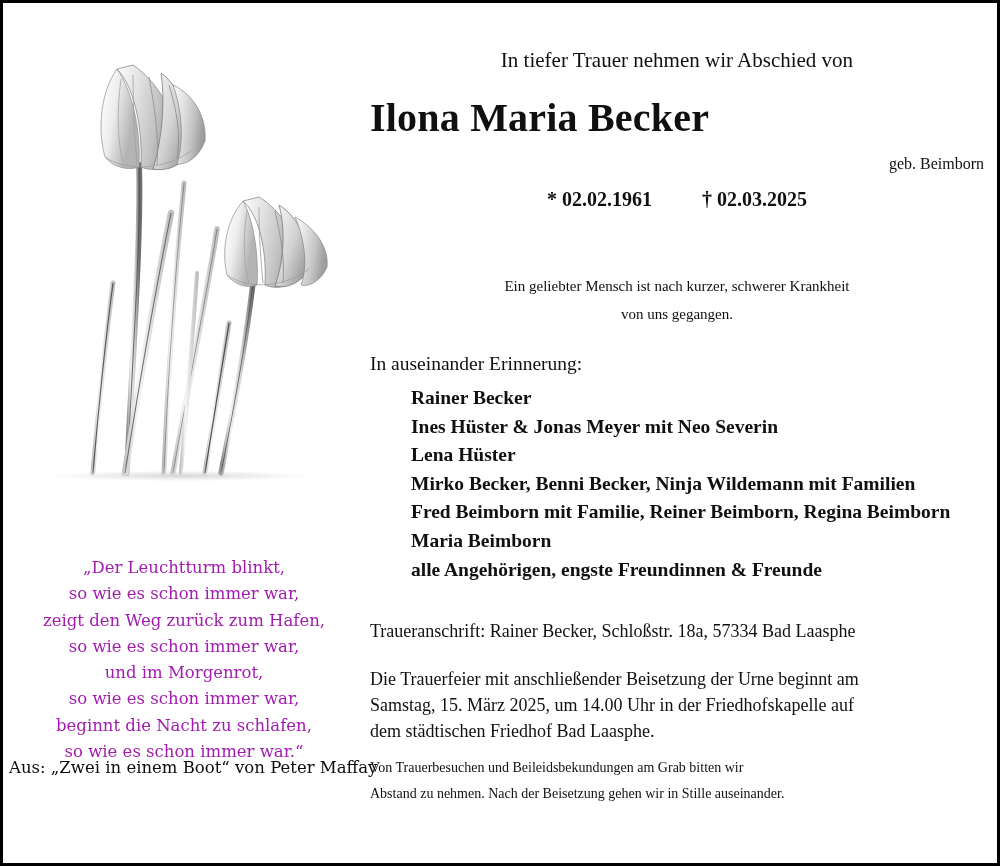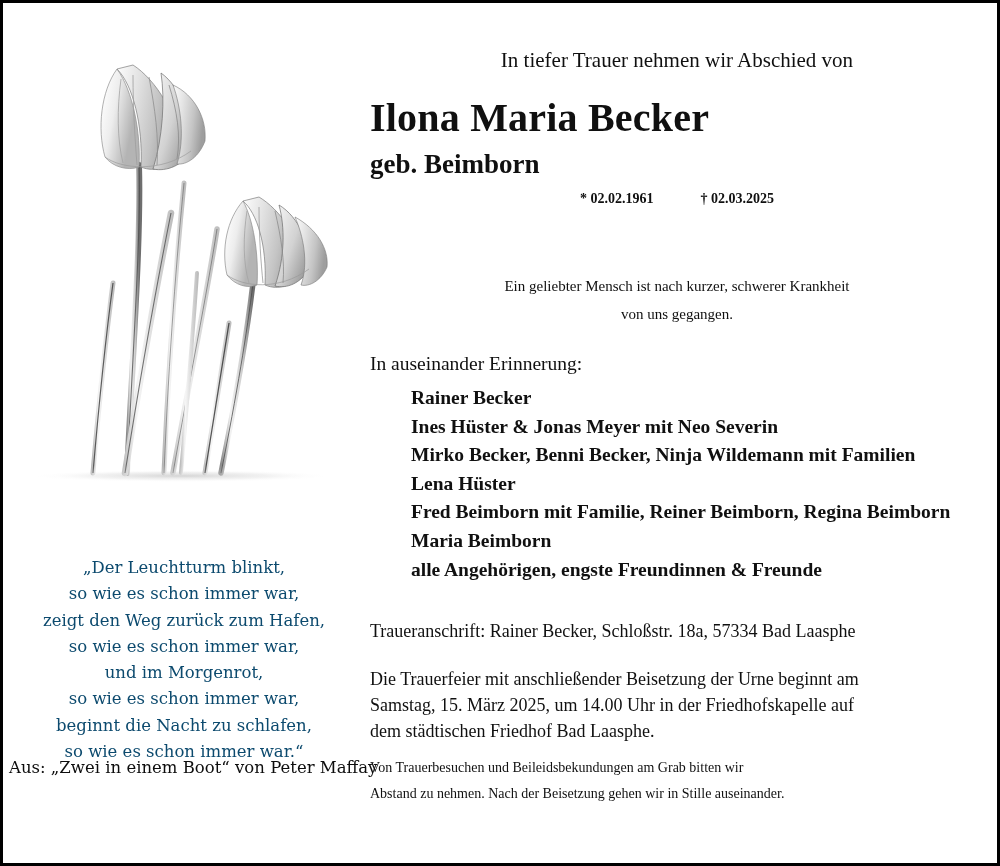--- a/index.html
+++ b/index.html
@@ -42,21 +42,21 @@
 
   .poem {
     position: absolute;
     left: 6px;
     top: 552px;
     width: 350px;
     text-align: center;
     font-family: "DejaVu Serif", "Liberation Serif", serif;
     font-size: 16.5px;
     line-height: 26.3px;
-    color: #0c4a6e;
+    color: #a21caf;
   }
   .poem-line { white-space: nowrap; }
 
   .poem-source {
     position: absolute;
     left: 6px;
     top: 753px;
     width: 350px;
     text-align: center;
     font-family: "DejaVu Serif", "Liberation Serif", serif;
@@ -94,34 +94,34 @@
     font-size: 40px;
     line-height: 46px;
     letter-spacing: 0.2px;
   }
 
   .maiden-name {
     position: absolute;
     left: 0;
     top: 148px;
     width: 614px;
-    text-align: left;
+    text-align: right;
+    font-weight: normal;
+    font-size: 16px;
+    line-height: 26px;
+  }
+
+  .dates {
+    position: absolute;
+    left: 0;
+    top: 183px;
+    width: 614px;
+    text-align: center;
     font-weight: bold;
-    font-size: 27px;
-    line-height: 26px;
-  }
-
-  .dates {
-    position: absolute;
-    left: 0;
-    top: 183px;
-    width: 614px;
-    text-align: center;
-    font-weight: bold;
-    font-size: 14px;
+    font-size: 20px;
     line-height: 26px;
   }
   .dates .date-gap { display: inline-block; width: 40px; }
   .sym { font-weight: bold; }
 
   .farewell {
     position: absolute;
     left: 0;
     top: 269px;
     width: 614px;
@@ -323,22 +323,22 @@
     <div class="farewell">
       <div>Ein geliebter Mensch ist nach kurzer, schwerer Krankheit</div>
       <div>von uns gegangen.</div>
     </div>
 
     <div class="memory-label">In auseinander Erinnerung:</div>
 
     <div class="mourners">
       <div class="mourner-line">Rainer Becker</div>
       <div class="mourner-line">Ines Hüster &amp; Jonas Meyer mit Neo Severin</div>
+      <div class="mourner-line">Lena Hüster</div>
       <div class="mourner-line">Mirko Becker, Benni Becker, Ninja Wildemann mit Familien</div>
-      <div class="mourner-line">Lena Hüster</div>
       <div class="mourner-line">Fred Beimborn mit Familie, Reiner Beimborn, Regina Beimborn</div>
       <div class="mourner-line">Maria Beimborn</div>
       <div class="mourner-line">alle Angehörigen, engste Freundinnen &amp; Freunde</div>
     </div>
 
     <div class="mourning-address">Traueranschrift: Rainer Becker, Schloßstr. 18a, 57334 Bad Laasphe</div>
 
     <div class="ceremony">
       <div>Die Trauerfeier mit anschließender Beisetzung der Urne beginnt am</div>
       <div>Samstag, 15. März 2025, um 14.00 Uhr in der Friedhofskapelle auf</div>

